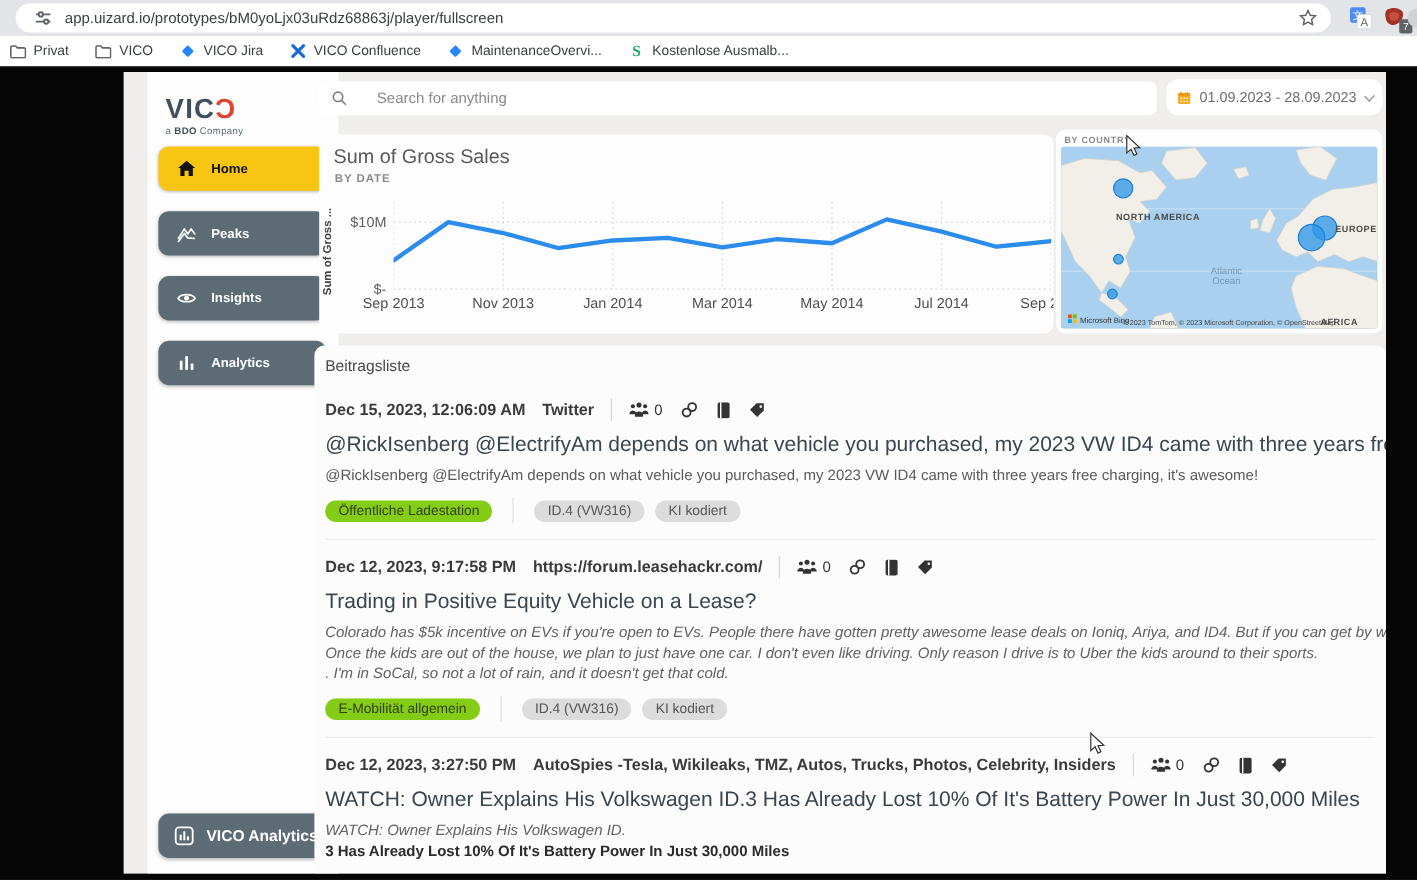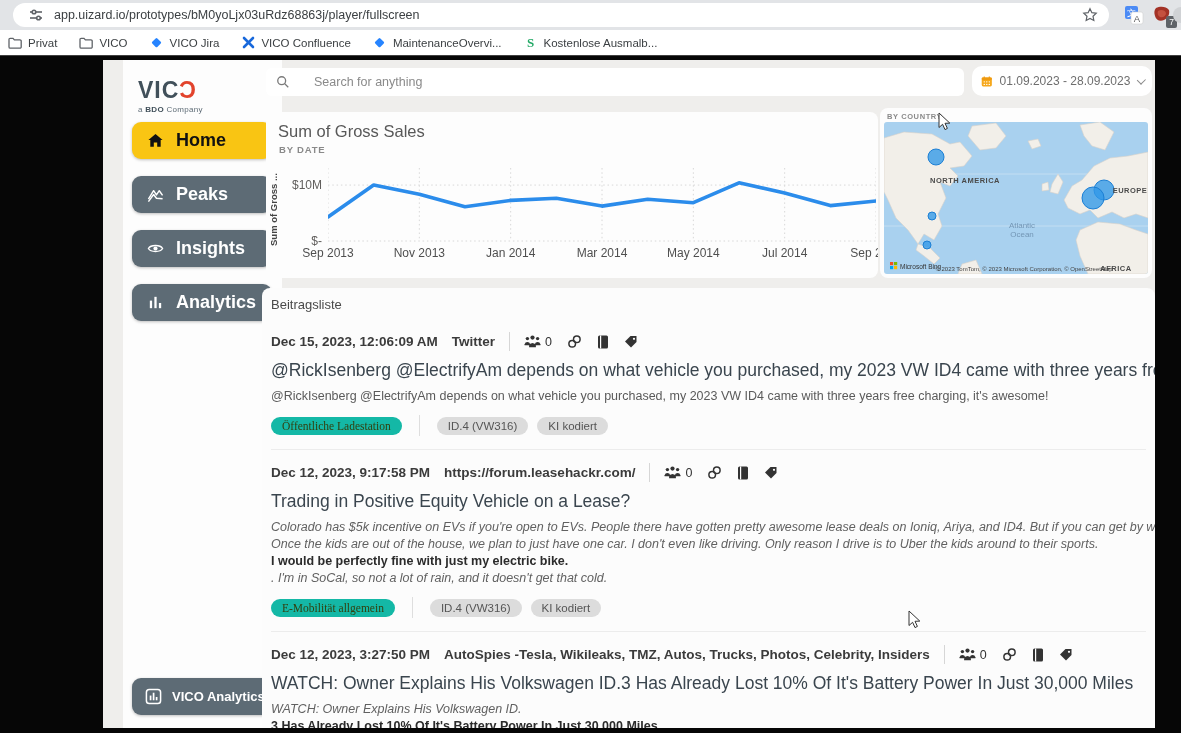--- a/index.html
+++ b/index.html
@@ -24,21 +24,21 @@
   .canvas { position:absolute; left:103px; top:4px; width:1052px; height:668px; background:#efeeec; overflow:hidden; }
 
   
   .sidebar { position:absolute; left:0; top:0; width:159px; height:668px; background:#fdfdfd;margin-left:20px; }
   .logo { position:absolute; left:15px; top:17px; }
   .logo-main { font-size:23px; font-weight:bold; letter-spacing:1px; color:#41505a; }
   .logo-c { color:#e2432c; }
   .logo-sub { font-size:8px; color:#5d6b75; margin-top:1px; letter-spacing:.3px; }
   .logo-sub b { color:#41505a; }
   .nav { position:absolute; left:9px; top:62px; width:140px; display:flex; flex-direction:column; gap:17px; }
-  .nav-btn { height:37px; border-radius:9px; background:#5d6b75; color:#fff; display:flex; align-items:center; gap:12px; padding-left:15px; font-size:18px; font-weight:600; box-shadow:0 1px 3px rgba(0,0,0,.25); cursor:pointer; }
+  .nav-btn { height:37px; border-radius:9px; background:#5d6b75; color:#fff; display:flex; align-items:center; gap:12px; padding-left:15px; font-size:11px; font-weight:600; box-shadow:0 1px 3px rgba(0,0,0,.25); cursor:pointer; }
   .nav-btn.active { background:#f9c513; color:#111; }
   .nav-ic { width:17px; height:17px; display:inline-flex; }
   .side-footer { position:absolute; left:9px; bottom:13px; width:140px; height:37px; border-radius:9px; background:#5d6b75; color:#fff; display:flex; align-items:center; gap:10px; padding-left:13px; font-size:13px; font-weight:600; box-shadow:0 1px 3px rgba(0,0,0,.25); }
 
   
   .search-box { position:absolute; left:163px; top:8px; width:698px; height:28px; background:#fff; border-radius:6px; display:flex; align-items:center; padding-left:10px; gap:24px; }
   .search-input { border:none; outline:none; flex:1; font-size:12.5px; color:#444; font-family:"Liberation Sans",sans-serif; background:transparent; }
   .search-input::placeholder { color:#8a8a8a; }
   .date-chip { position:absolute; left:869px; top:6px; width:180px; height:30px; background:#fff; border-radius:10px; display:flex; align-items:center; gap:7px; padding:0 9px; cursor:pointer; }
   .date-chip .dtext { font-size:12px; color:#6e6e6e; white-space:nowrap; }
@@ -69,21 +69,21 @@
   .meta-icons { display:flex; align-items:center; gap:15px; }
   .mi { display:inline-flex; align-items:center; cursor:pointer; }
   .p-count { font-size:12.5px; color:#333; margin-left:-11px; }
   .post-title { font-size:17.5px; font-weight:500; color:#3a454e; white-space:nowrap; overflow:hidden; margin-bottom:7px; cursor:pointer; }
   .post-body { margin-bottom:3px; }
   .bline { font-size:12.5px; line-height:17px; color:#5a5a5a; white-space:nowrap; overflow:hidden; }
   .bline.italic { font-style:italic; color:#616161; }
   .bline.bold { font-weight:bold; color:#2b2b2b; }
   .post-tags { display:flex; align-items:center; gap:9px; margin-top:10px; margin-bottom:13px; min-height:21px; }
   .pill { font-size:11.5px; padding:3px 11px; border-radius:11px; white-space:nowrap; cursor:pointer; }
-  .pill.green { background:#14b8a6; color:#32400f;font-family:Liberation Serif, serif; }
+  .pill.green { background:#84cc16; color:#32400f; }
   .pill.gray { background:#dcdcdc; color:#555; }
   .tag-sep { width:1px; height:21px; background:#dedede; margin:0 8px; }
   .post-divider { border-top:1px solid #ececec; margin:1px 9px 14px 0; }
 
   .cursor { position:absolute; width:13px; height:19px; pointer-events:none; }
 </style>
 </head>
 <body>
 
 <div class="urlbar">
@@ -432,21 +432,20 @@
                     <path d="M1 6.5 L6.5 1 H12.5 V7 L7 12.5 Z" fill="#333"></path>
                     <circle cx="10" cy="3.8" r="1.1" fill="#fff"></circle>
                   </svg>
             </span>
           </span>
         </div>
         <div class="post-title">Trading in Positive Equity Vehicle on a Lease?</div>
         <div class="post-body">
               <div class="bline italic">Colorado has $5k incentive on EVs if you're open to EVs. People there have gotten pretty awesome lease deals on Ioniq, Ariya, and ID4. But if you can get by with one car, th</div>
               <div class="bline italic">Once the kids are out of the house, we plan to just have one car. I don't even like driving. Only reason I drive is to Uber the kids around to their sports.</div>
-              <div class="bline bold">I would be perfectly fine with just my electric bike.</div>
               <div class="bline italic">. I'm in SoCal, so not a lot of rain, and it doesn't get that cold.</div>
             </div>
         <div class="post-tags">
               <span class="pill green">E-Mobilität allgemein</span>
               <span class="tag-sep"></span>
               <span class="pill gray">ID.4 (VW316)</span>
               <span class="pill gray">KI kodiert</span>
             </div>
       </div>
     <div class="post-divider"></div>

